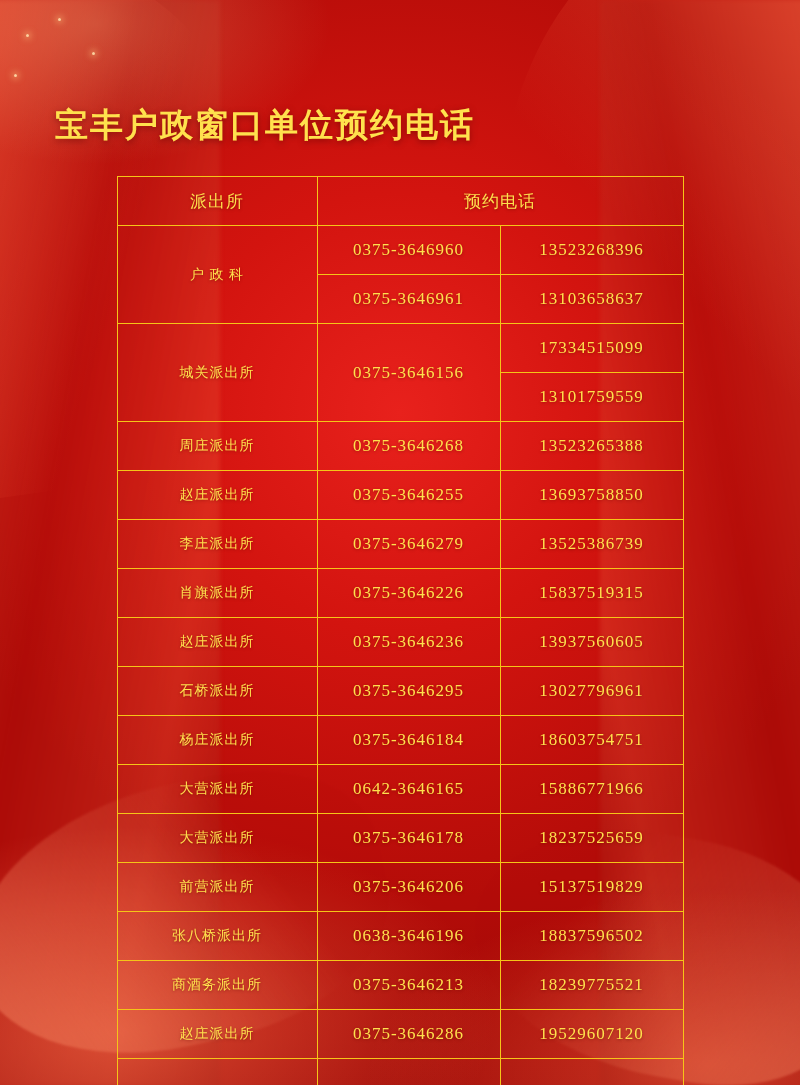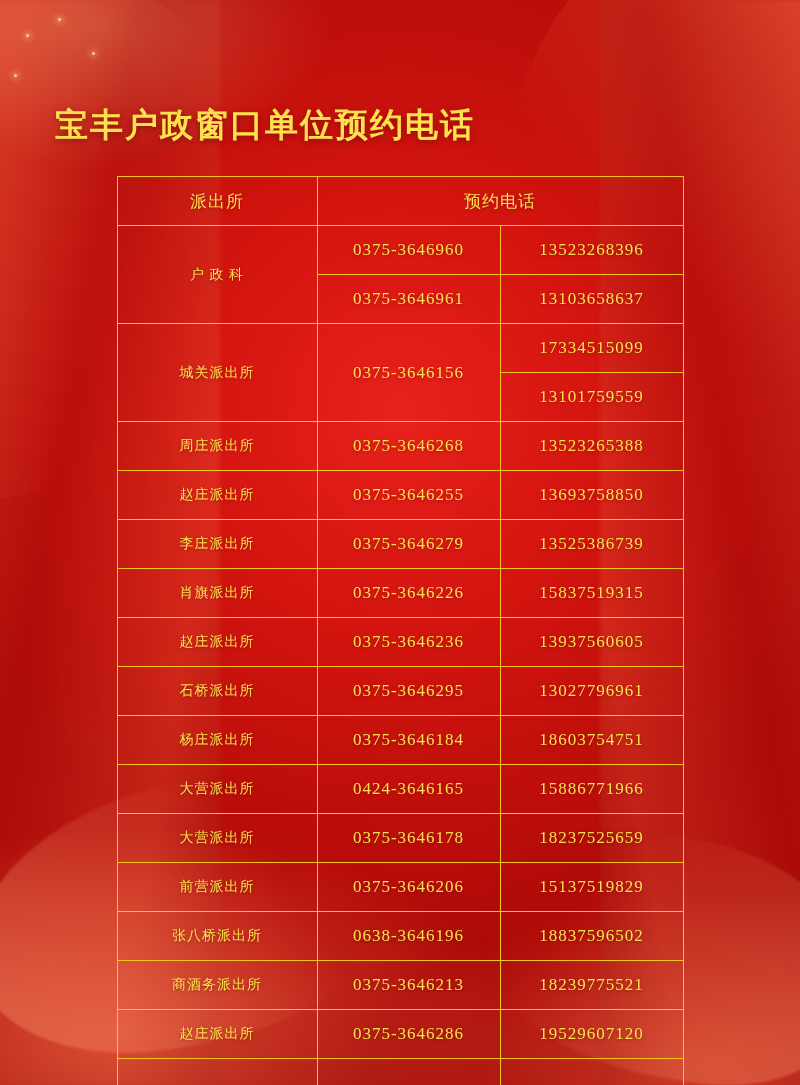--- a/index.html
+++ b/index.html
@@ -232,21 +232,21 @@
             <td class="num">0375-3646295</td>
             <td class="num">13027796961</td>
           </tr>
           <tr>
             <td class="station-cell">杨庄派出所</td>
             <td class="num">0375-3646184</td>
             <td class="num">18603754751</td>
           </tr>
           <tr>
             <td class="station-cell">大营派出所</td>
-            <td class="num">0424-3646165</td>
+            <td class="num">0642-3646165</td>
             <td class="num">15886771966</td>
           </tr>
           <tr>
             <td class="station-cell">大营派出所</td>
             <td class="num">0375-3646178</td>
             <td class="num">18237525659</td>
           </tr>
           <tr>
             <td class="station-cell">前营派出所</td>
             <td class="num">0375-3646206</td>

